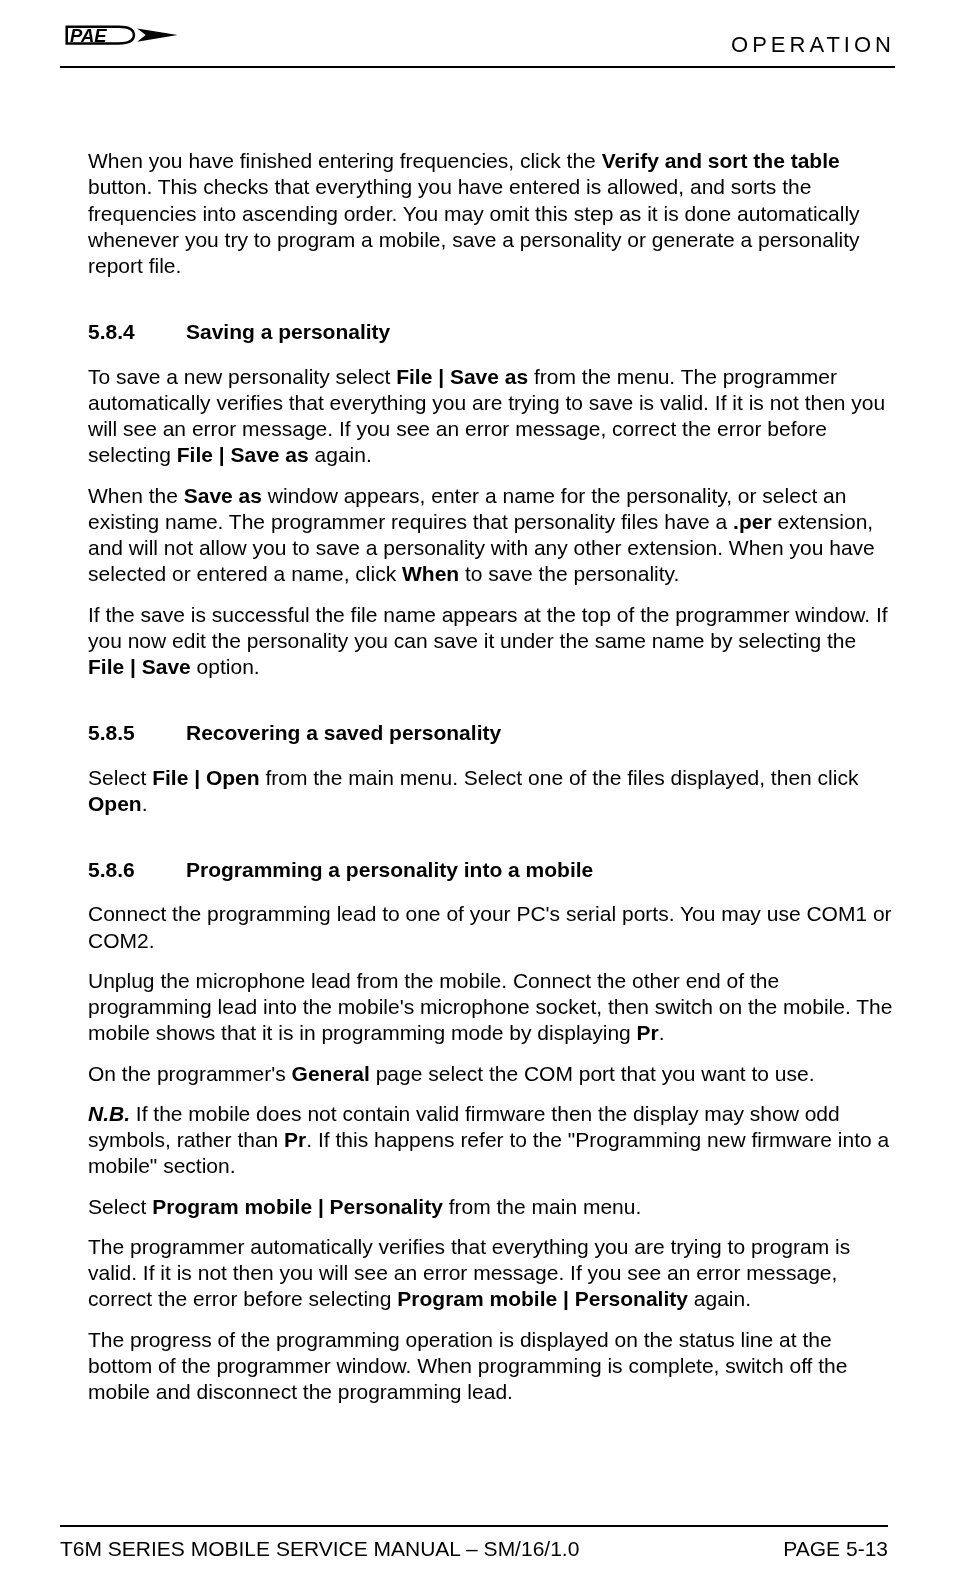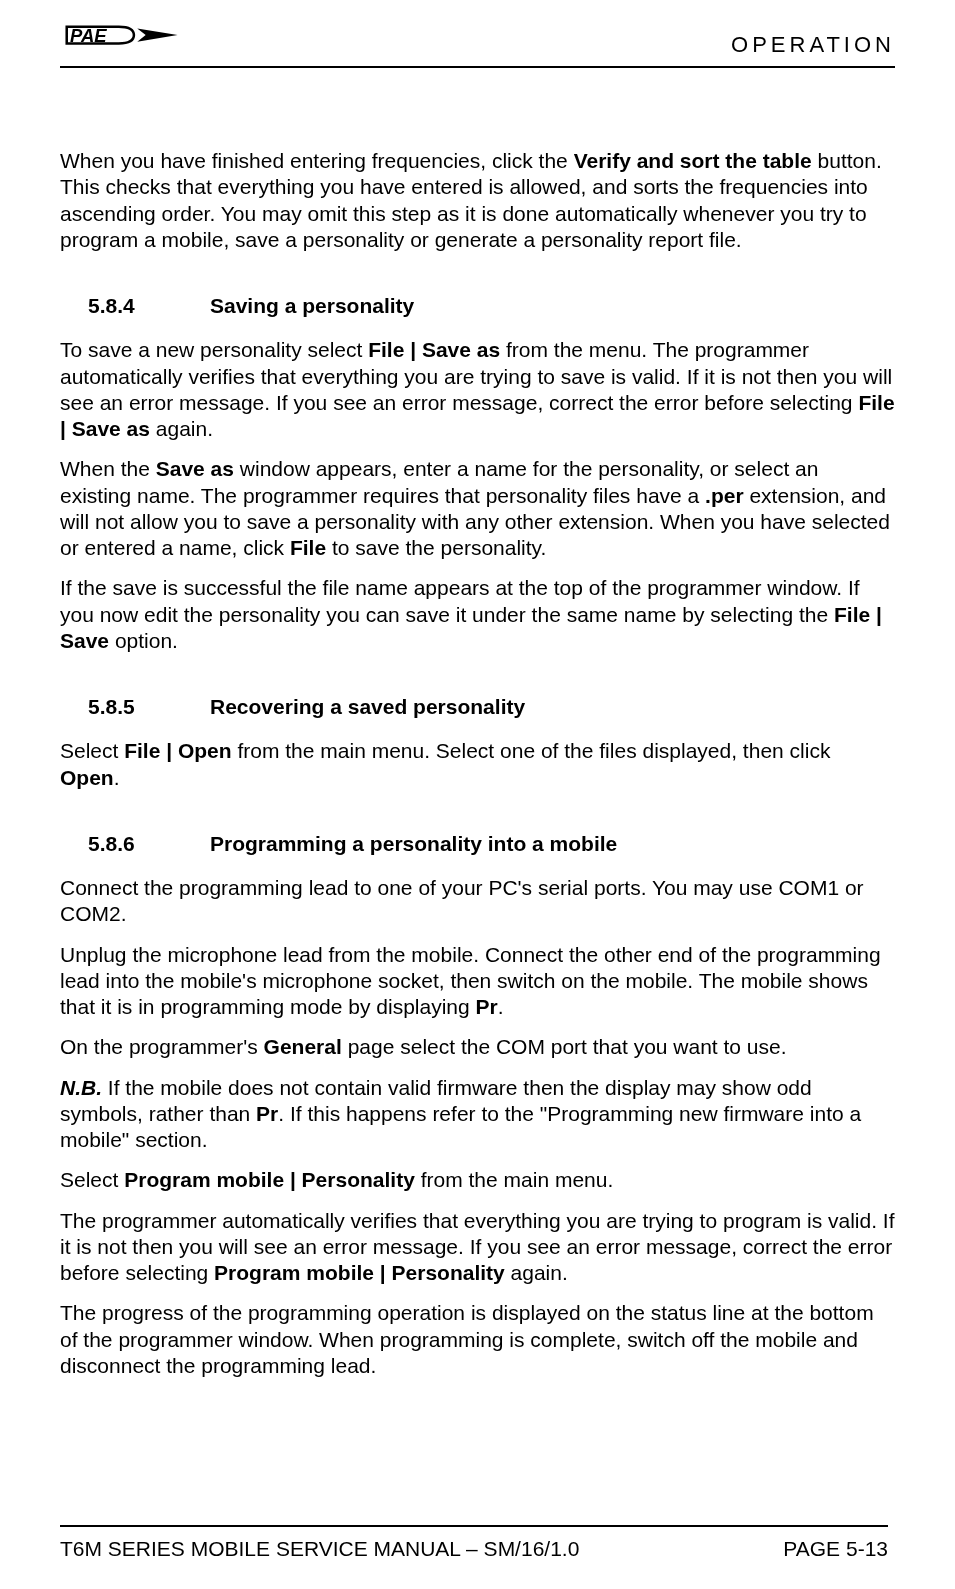--- a/index.html
+++ b/index.html
@@ -28,24 +28,24 @@
     .header-title {
       font-size: 22px;
       letter-spacing: 4px;
       font-weight: 400;
       margin-top: 12px;
     }
     .body-content {
       font-size: 21px;
       line-height: 1.25;
     }
-    .body-content p { margin-bottom: 14px; }
+    .body-content p { margin-bottom: 14px; margin-left: 28px; }
     .section-heading {
       display: flex;
-      gap: 50px;
+      gap: 26px;
       font-weight: bold;
       font-size: 21px;
       margin-top: 40px;
       margin-bottom: 18px;
       margin-left: 28px;
     }
     .section-heading .num { min-width: 72px; }
     b { font-weight: bold; }
     i.nb { font-weight: bold; font-style: italic; }
     .page-footer {
@@ -77,21 +77,21 @@
 </div>
 
 <div class="body-content">
   <p>When you have finished entering frequencies, click the <b>Verify and sort the table</b> button. This checks that everything you have entered is allowed, and sorts the frequencies into ascending order.  You may omit this step as it is done automatically whenever you try to program a mobile, save a personality or generate a personality report file.</p>
   <div id="sections">
       <div class="section-heading">
         <span class="num">5.8.4</span>
         <span>Saving a personality</span>
       </div>
       <p>To save a new personality select <b>File | Save as</b> from the menu.  The programmer automatically verifies that everything you are trying to save is valid.  If it is not then you will see an error message.  If you see an error message, correct the error before selecting  <b>File | Save as</b> again.</p>
-      <p>When the <b>Save as</b> window appears, enter a name for the personality, or select an existing name.  The programmer requires that personality files have a <b>.per</b> extension, and will not allow you to save a personality with any other extension.  When you have selected or entered a name, click <b>File</b> to save the personality.</p>
+      <p>When the <b>Save as</b> window appears, enter a name for the personality, or select an existing name.  The programmer requires that personality files have a <b>.per</b> extension, and will not allow you to save a personality with any other extension.  When you have selected or entered a name, click <b>When</b> to save the personality.</p>
       <p>If the save is successful the file name appears at the top of the programmer window. If you now edit the personality you can save it under the same name by selecting the <b>File | Save</b> option.</p>
       <div class="section-heading">
         <span class="num">5.8.5</span>
         <span>Recovering a saved personality</span>
       </div>
       <p>Select <b>File | Open</b> from the main menu.  Select one of the files displayed, then click <b>Open</b>.</p>
       <div class="section-heading">
         <span class="num">5.8.6</span>
         <span>Programming a personality into a mobile</span>
       </div>

